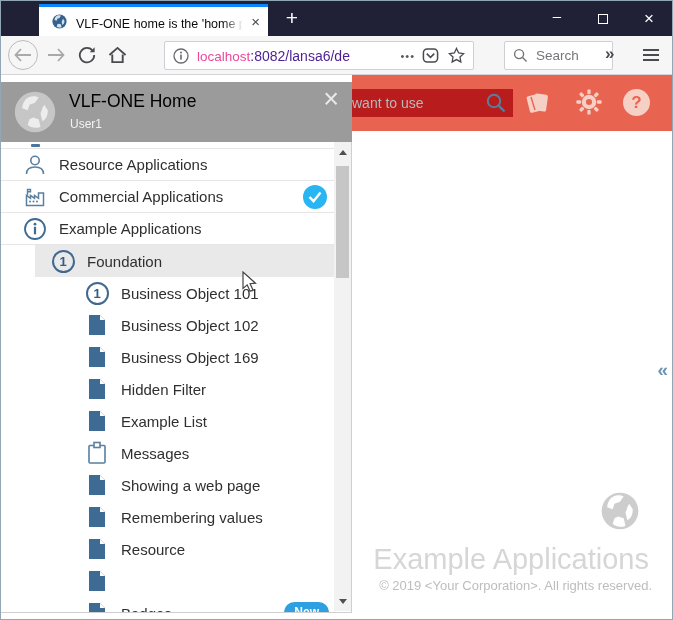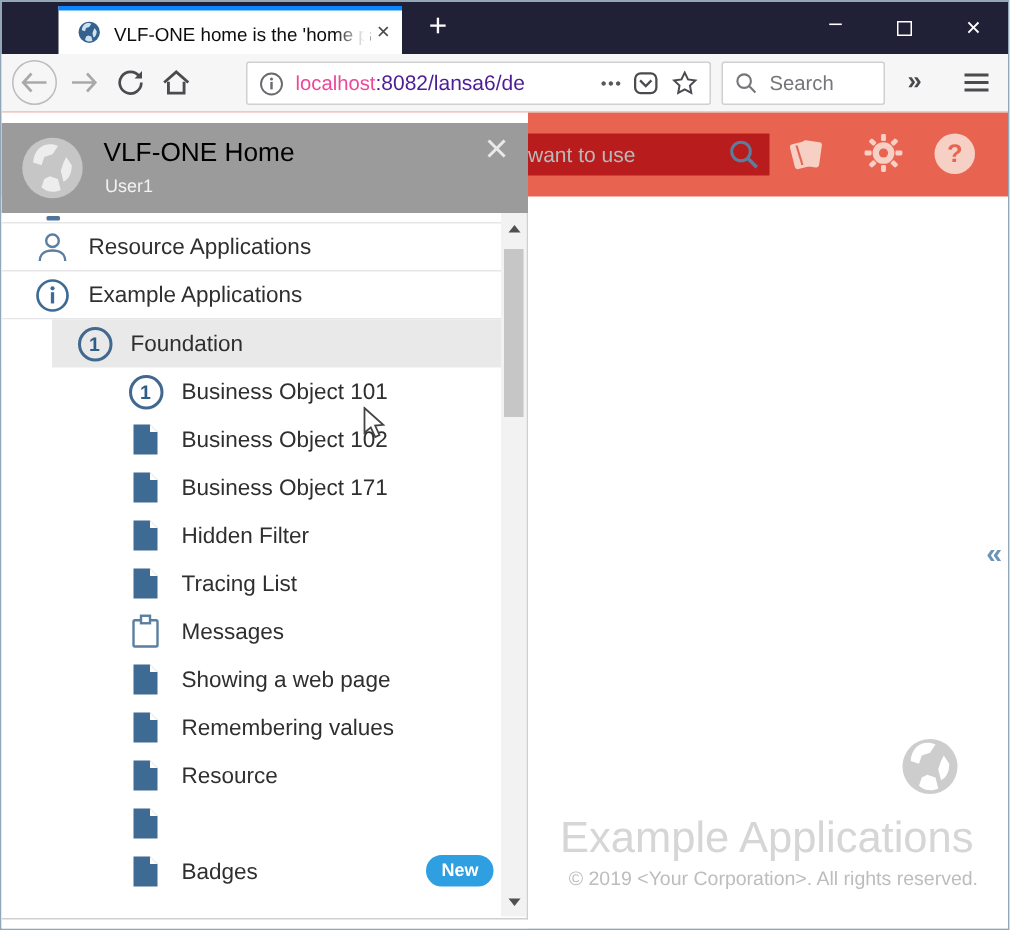--- a/index.html
+++ b/index.html
@@ -34,21 +34,21 @@
                 margin-left:7px; display:flex; align-items:center; justify-content:center; }
   .fwd{ margin-left:9px; } .rel{ margin-left:13px; } .home{ margin-left:12px; }
   .addressbar{ position:absolute; left:163px; top:5px; width:310px; height:29px; background:#fff;
                border:1px solid #cfcfd4; border-radius:2px; display:flex; align-items:center; padding:0 8px; }
   .url-wrap{ position:relative; overflow:hidden; white-space:nowrap; flex:1; margin-left:8px; height:17px; }
   .url-host{ font-size:13.5px; color:#ec4899; }
   .url-path{ font-size:14px; color:#4c1d95; }
   .url-fade{ position:absolute; right:0; top:0; bottom:0; width:18px;
              background:linear-gradient(90deg, rgba(255,255,255,0), #fff 80%); }
   .url-dots{ color:#58585c; font-size:11px; letter-spacing:1px; margin:0 7px 0 2px; }
-  .searchbar{ position:absolute; left:480px; top:5px; width:109px; height:29px; background:#fff;
+  .searchbar{ position:absolute; left:503px; top:5px; width:109px; height:29px; background:#fff;
               border:1px solid #cfcfd4; border-radius:2px; display:flex; align-items:center; padding:0 8px; }
   .search-ph{ font-size:13.5px; color:#76767a; margin-left:8px; }
   .overflow-btn{ position:absolute; left:604px; top:8px; font-size:17px; color:#4a4a4f; font-weight:bold; }
   .menu-btn{ position:absolute; left:642px; top:13px; width:16px; }
   .menu-btn i{ display:block; height:2px; background:#4a4a4f; margin-bottom:3px; }
   
   .content{ position:absolute; left:0; top:74px; width:671px; height:544px; background:#fff; }
   .app-header{ position:absolute; left:0; top:0; width:100%; height:56px; background:#e96450; }
   .hdr-search{ position:absolute; left:200px; top:14px; width:312px; height:28px; background:#b91c1c; }
   .hdr-search-text{ position:absolute; left:151px; top:6px; font-size:14px; color:#b9b9b9; white-space:nowrap; }
@@ -243,20 +243,37 @@
                 <svg width="24" height="24" viewBox="0 0 24 24">
                   <circle cx="12" cy="7.5" r="4.2" fill="none" stroke="#5a7fa0" stroke-width="1.6"></circle>
                   <path d="M3.5 21c0-4.8 3.8-7 8.5-7s8.5 2.2 8.5 7" fill="none" stroke="#5a7fa0" stroke-width="1.6"></path>
                 </svg>
               </span>
               <span>Resource Applications</span>
             </div>
             <div class="mi lvl0 sep">
               <span class="mi-icon">
                 <svg width="24" height="24" viewBox="0 0 24 24">
+                  <path d="M3.5 20.5v-10l4 2.8v-2.8l4 2.8v-2.8l4 2.8V8h5v12.5z" fill="none" stroke="#5a7fa0" stroke-width="1.5"></path>
+                  <path d="M4.5 10.5V4.5h3v2.2h-3" fill="none" stroke="#5a7fa0" stroke-width="1.4"></path>
+                  <circle cx="7" cy="16.5" r="1" fill="#5a7fa0"></circle>
+                  <circle cx="10.5" cy="16.5" r="1" fill="#5a7fa0"></circle>
+                  <circle cx="14" cy="16.5" r="1" fill="#5a7fa0"></circle>
+                </svg>
+              </span>
+              <span>Commercial Applications</span>
+              <span class="badge-check">
+                <svg width="14" height="12" viewBox="0 0 14 12">
+                  <path d="M1.5 6l4 4.2L12.5 1.5" fill="none" stroke="#fff" stroke-width="2.4"></path>
+                </svg>
+              </span>
+            </div>
+            <div class="mi lvl0 sep">
+              <span class="mi-icon">
+                <svg width="24" height="24" viewBox="0 0 24 24">
                   <circle cx="12" cy="12" r="10" fill="none" stroke="#3e6b94" stroke-width="1.8"></circle>
                   <circle cx="12" cy="7.2" r="1.4" fill="#3e6b94"></circle>
                   <rect x="10.9" y="9.8" width="2.2" height="7.5" fill="#3e6b94"></rect>
                 </svg>
               </span>
               <span>Example Applications</span>
             </div>
             <div class="mi lvl1 selected">
               <span class="mi-icon">
                 <span class="circle-num">1</span>
@@ -278,39 +295,39 @@
               </span>
               <span>Business Object 102</span>
             </div>
             <div class="mi lvl2">
               <span class="mi-icon">
                 <svg width="22" height="24" viewBox="0 0 22 24">
                   <path d="M3 2h11l5 5v15H3z" fill="#3e6b94"></path>
                   <path d="M14 2v5h5z" fill="#ffffff"></path>
                 </svg>
               </span>
-              <span>Business Object 171</span>
+              <span>Business Object 169</span>
             </div>
             <div class="mi lvl2">
               <span class="mi-icon">
                 <svg width="22" height="24" viewBox="0 0 22 24">
                   <path d="M3 2h11l5 5v15H3z" fill="#3e6b94"></path>
                   <path d="M14 2v5h5z" fill="#ffffff"></path>
                 </svg>
               </span>
               <span>Hidden Filter</span>
             </div>
             <div class="mi lvl2">
               <span class="mi-icon">
                 <svg width="22" height="24" viewBox="0 0 22 24">
                   <path d="M3 2h11l5 5v15H3z" fill="#3e6b94"></path>
                   <path d="M14 2v5h5z" fill="#ffffff"></path>
                 </svg>
               </span>
-              <span>Tracing List</span>
+              <span>Example List</span>
             </div>
             <div class="mi lvl2">
               <span class="mi-icon">
                 <svg width="22" height="24" viewBox="0 0 22 24">
                   <rect x="3" y="4.5" width="16" height="17.5" rx="1" fill="none" stroke="#5a7fa0" stroke-width="1.6"></rect>
                   <rect x="8" y="1.5" width="6" height="5" fill="#fff" stroke="#5a7fa0" stroke-width="1.6"></rect>
                 </svg>
               </span>
               <span>Messages</span>
             </div>

